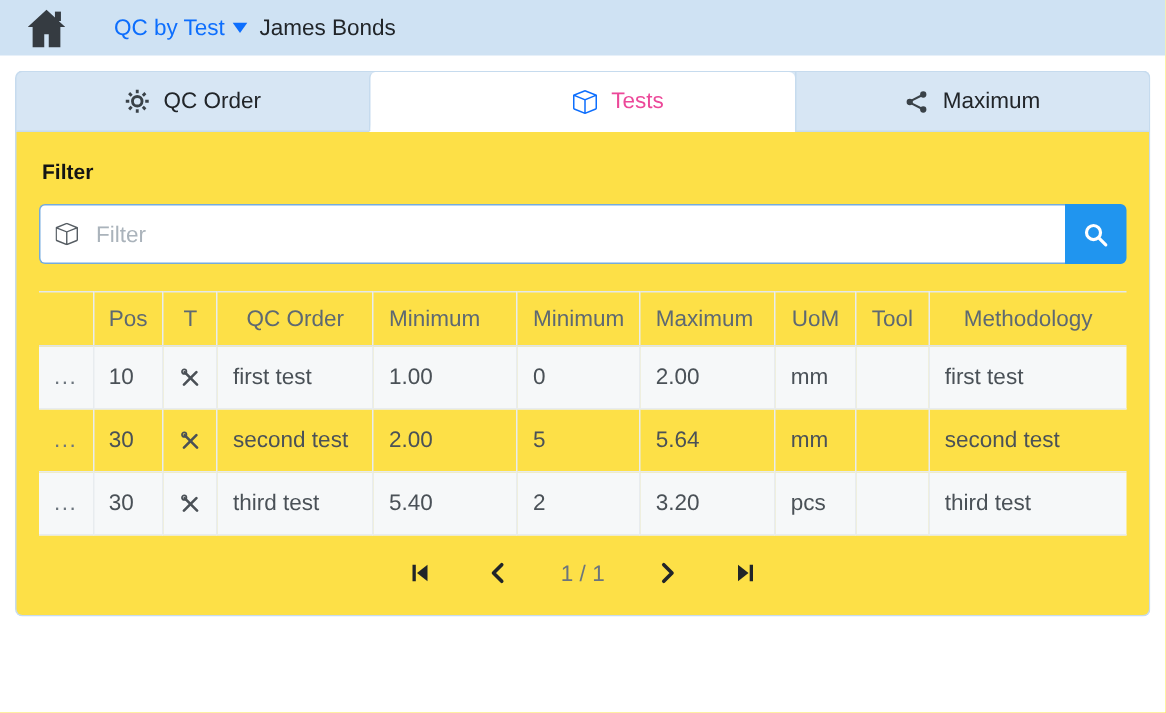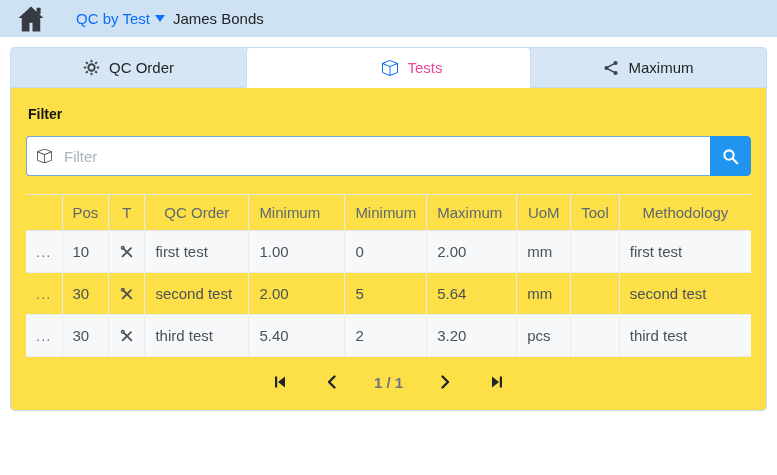--- a/index.html
+++ b/index.html
@@ -84,21 +84,21 @@
   .col-min { width:96px; }
   .col-des { width:78px; }
   .col-max { width:90px; }
   .col-uom { width:54px; }
   .col-tool { width:48px; }
   .ellipsis-btn { color:#6c757d; cursor:pointer; letter-spacing:1px; }
   .tools-icon { display:flex; justify-content:center; }
   
   .pagination {
     display:flex; align-items:center; justify-content:center;
-    gap:32px; padding:15px 0 8px 0;font-weight:bold;
+    gap:32px; padding:15px 0 8px 0;
   }
   .pg-btn { background:none; border:0; padding:2px; cursor:pointer; display:flex; align-items:center; }
   .pg-label { color:#6c757d; font-size:15px; }
 </style>
 </head>
 <body>
 
 <div class="navbar">
   <span class="home-btn">
     <span style="display:flex;">

